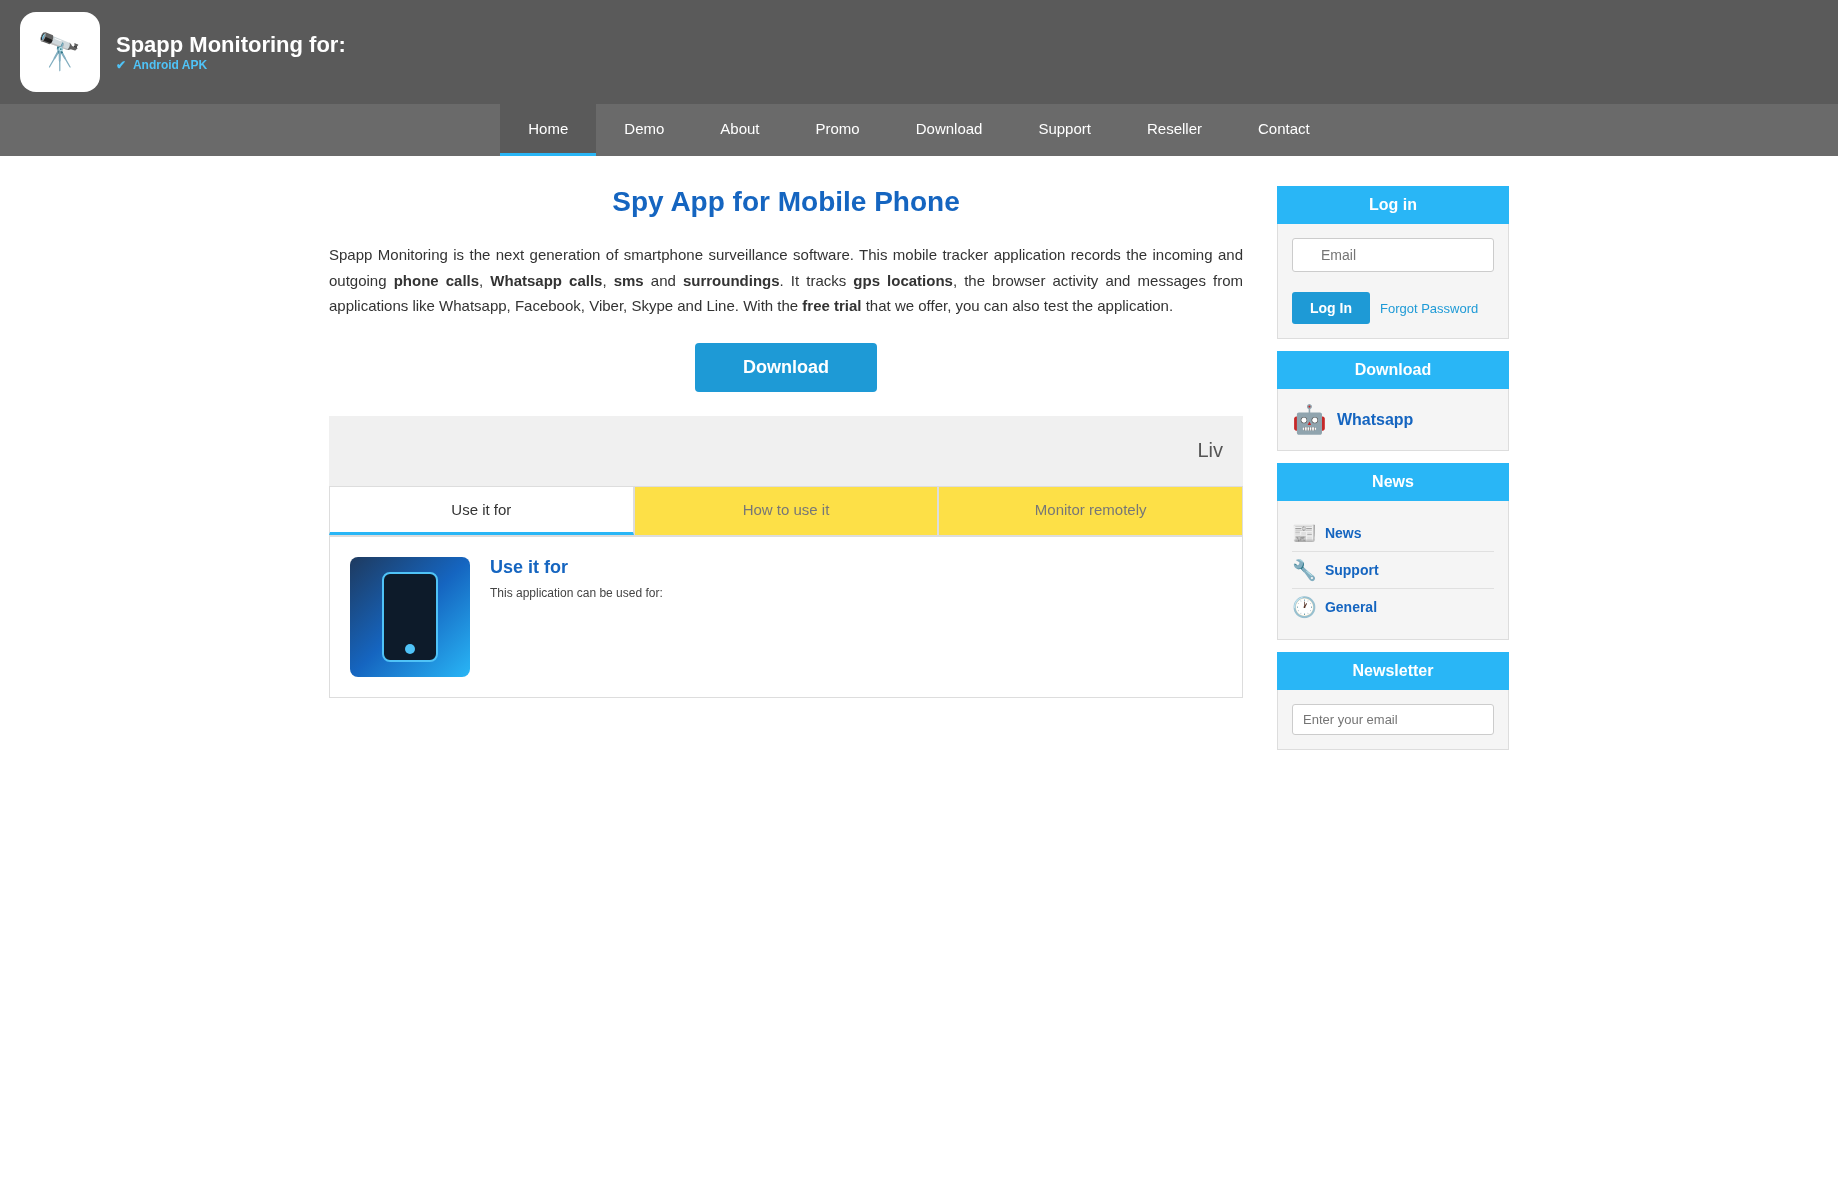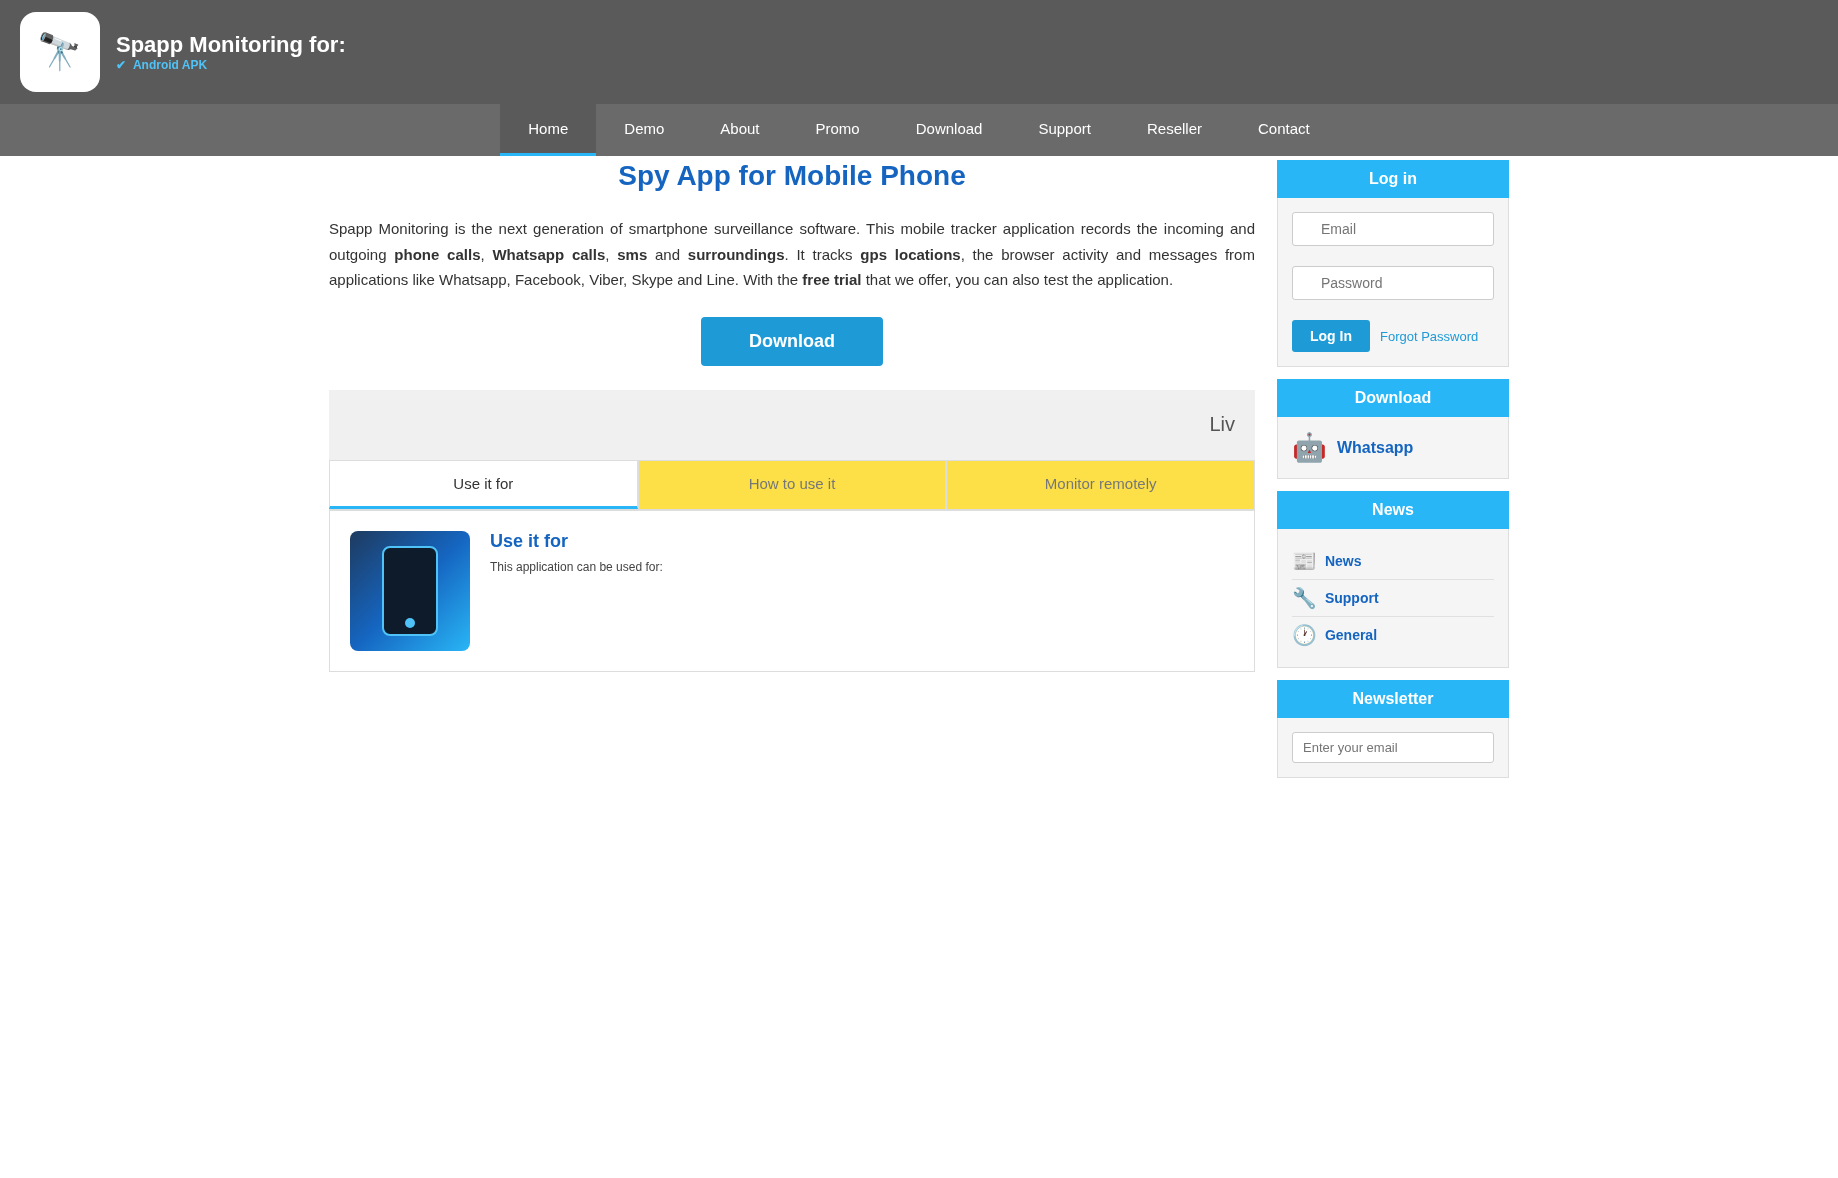--- a/index.html
+++ b/index.html
@@ -52,24 +52,24 @@
       font-size: 15px;
     }
     .nav a.active {
       background: #5a5a5a;
       border-bottom: 3px solid #29b6f6;
     }
 
     
     .main-layout {
       display: flex;
-      gap: 2px;
+      gap: 14px;
       max-width: 1200px;
       margin: 0 auto;
-      padding: 4px 10px;
+      padding: 30px 10px;
       align-items: flex-start;
     }
 
     
     .content {
       flex: 1;
       padding-right: 20px;
     }
 
     .page-title {
@@ -365,24 +365,20 @@
 
   <div class="sidebar">
 
     <div class="sidebar-section">
       <div class="sidebar-header">Log in</div>
       <div class="sidebar-body">
         <div class="input-wrap">
           <span class="input-icon">👤</span>
           <input class="login-input" type="email" style="padding-left: 28px;" placeholder="Email">
         </div>
-        <div class="input-wrap">
-          <span class="input-icon">🔑</span>
-          <input class="login-input" type="password" style="padding-left: 28px;" placeholder="Password">
-        </div>
         <div class="login-btn-row">
           <button class="login-btn">Log In</button>
           <a class="forgot-link" href="#">Forgot Password</a>
         </div>
       </div>
     </div>
 
     <div class="sidebar-section">
       <div class="sidebar-header">Download</div>
       <div class="sidebar-body">

